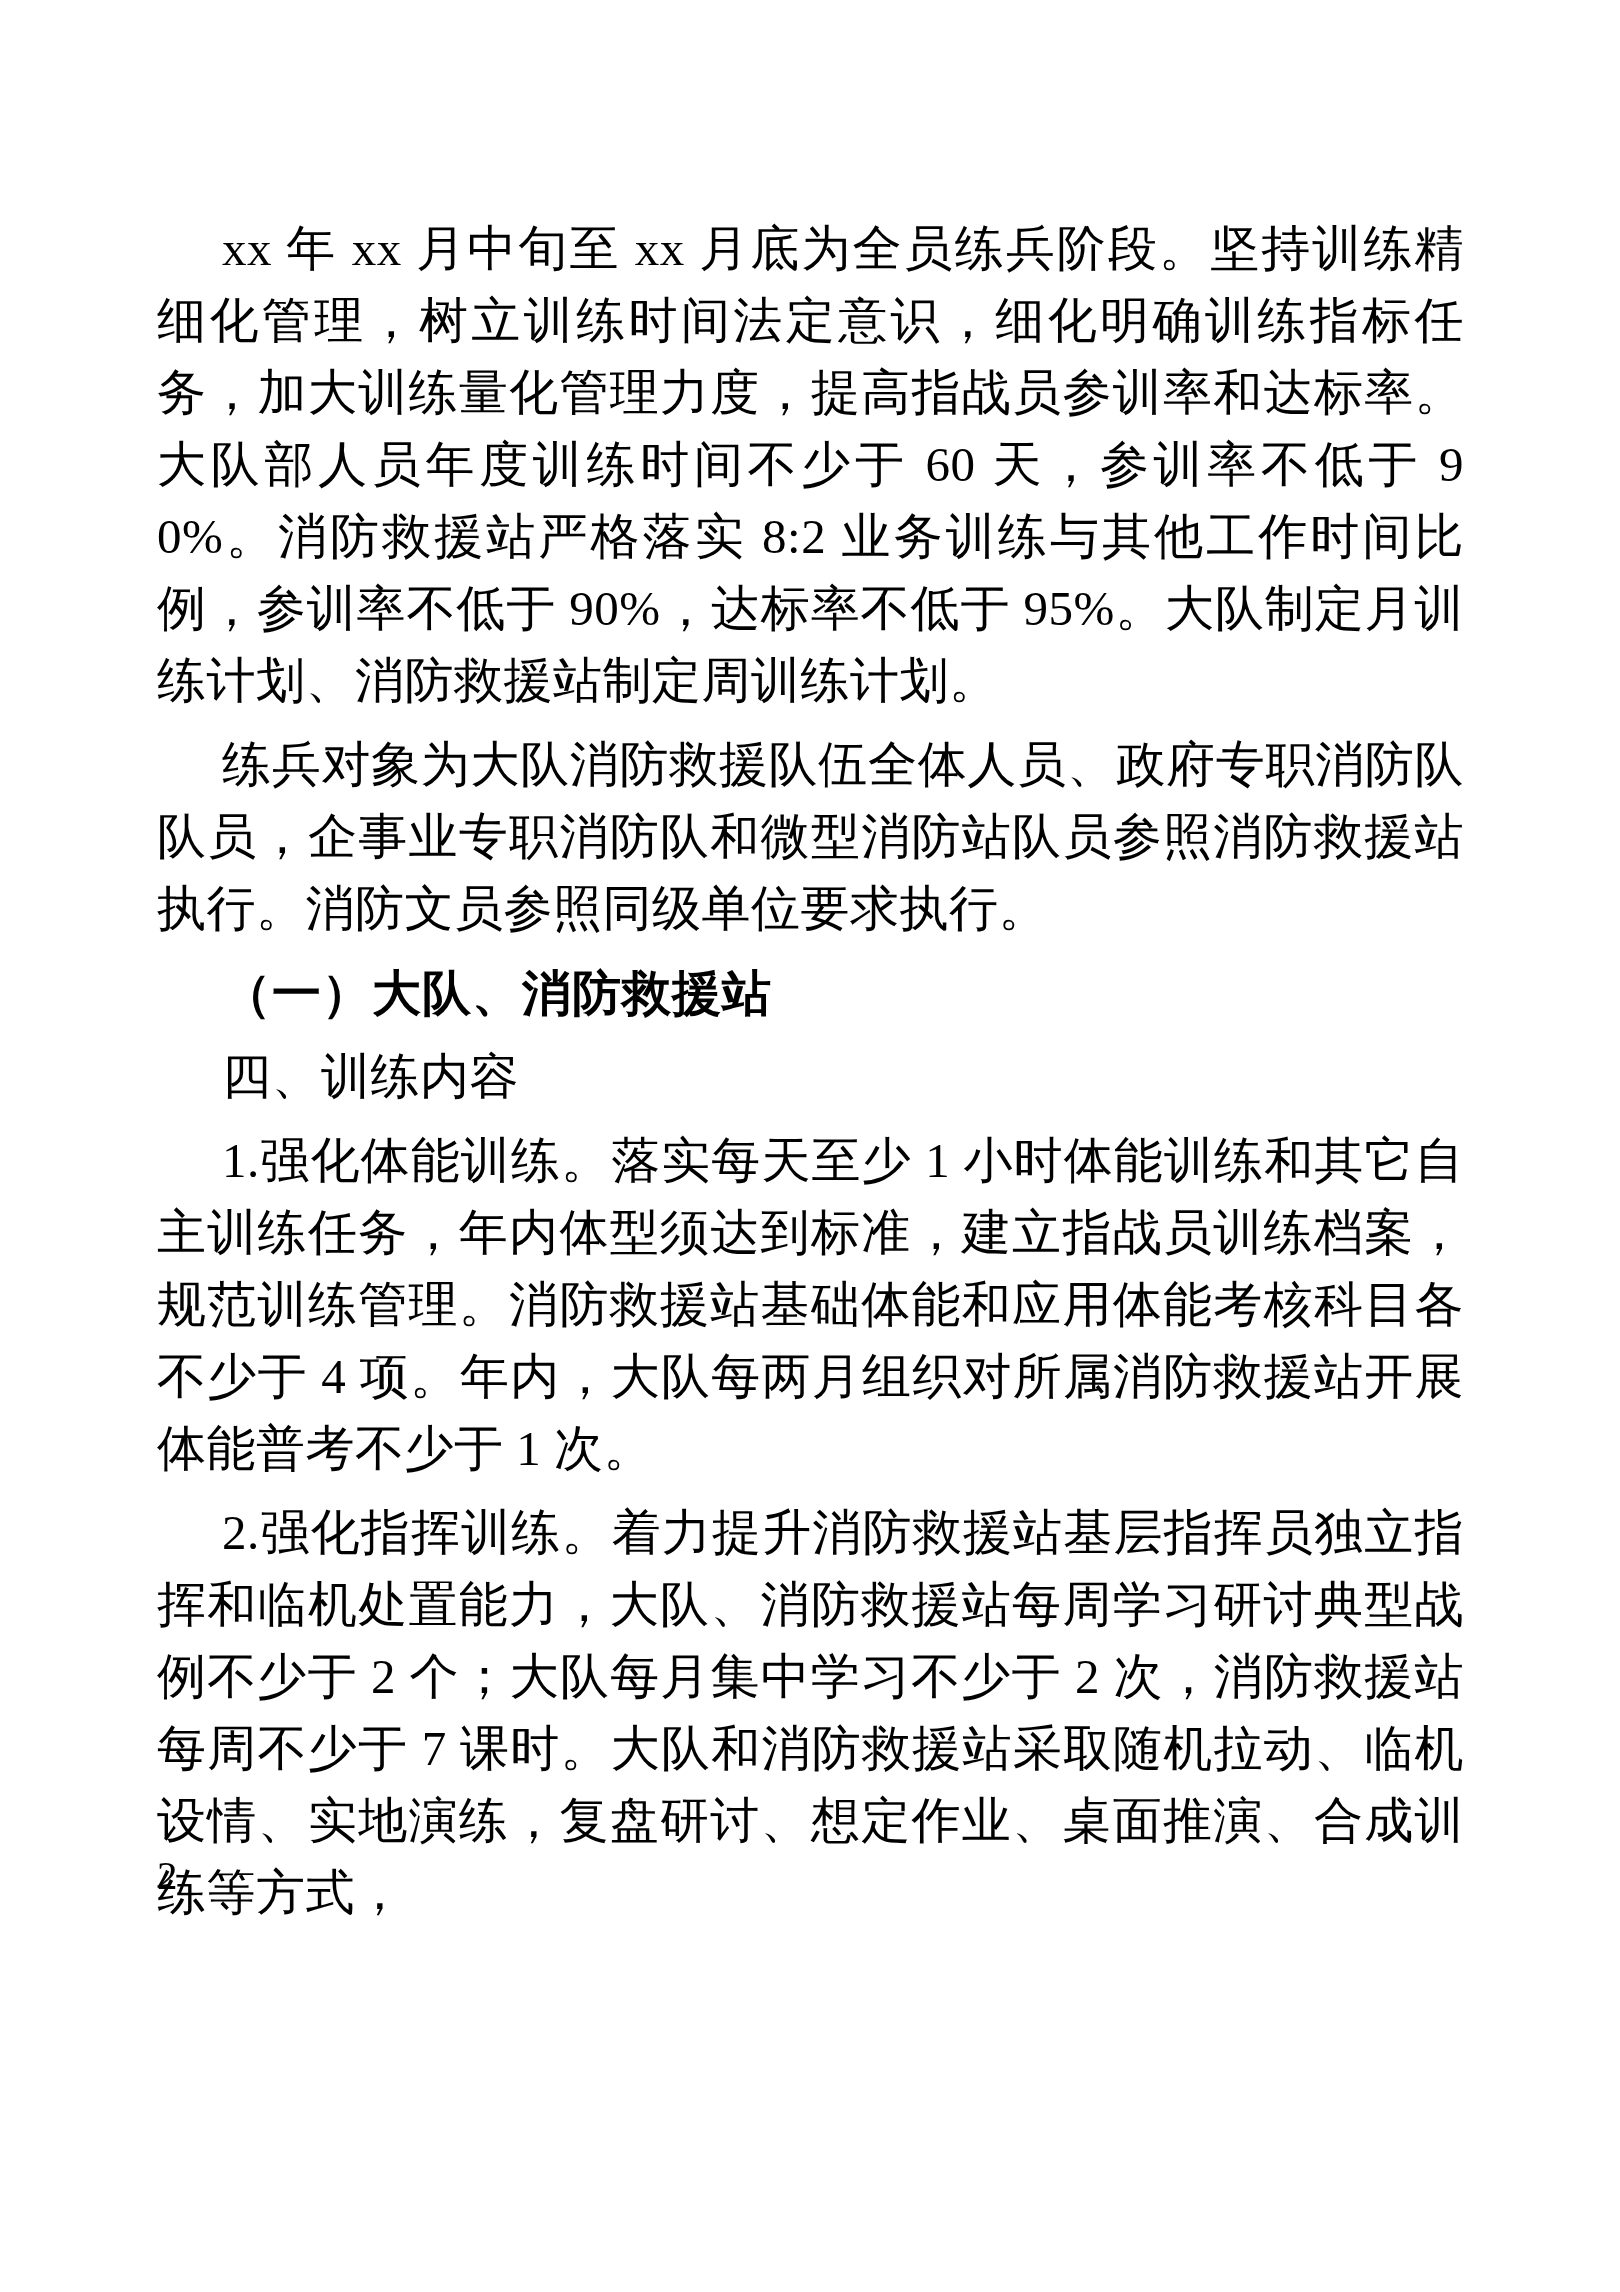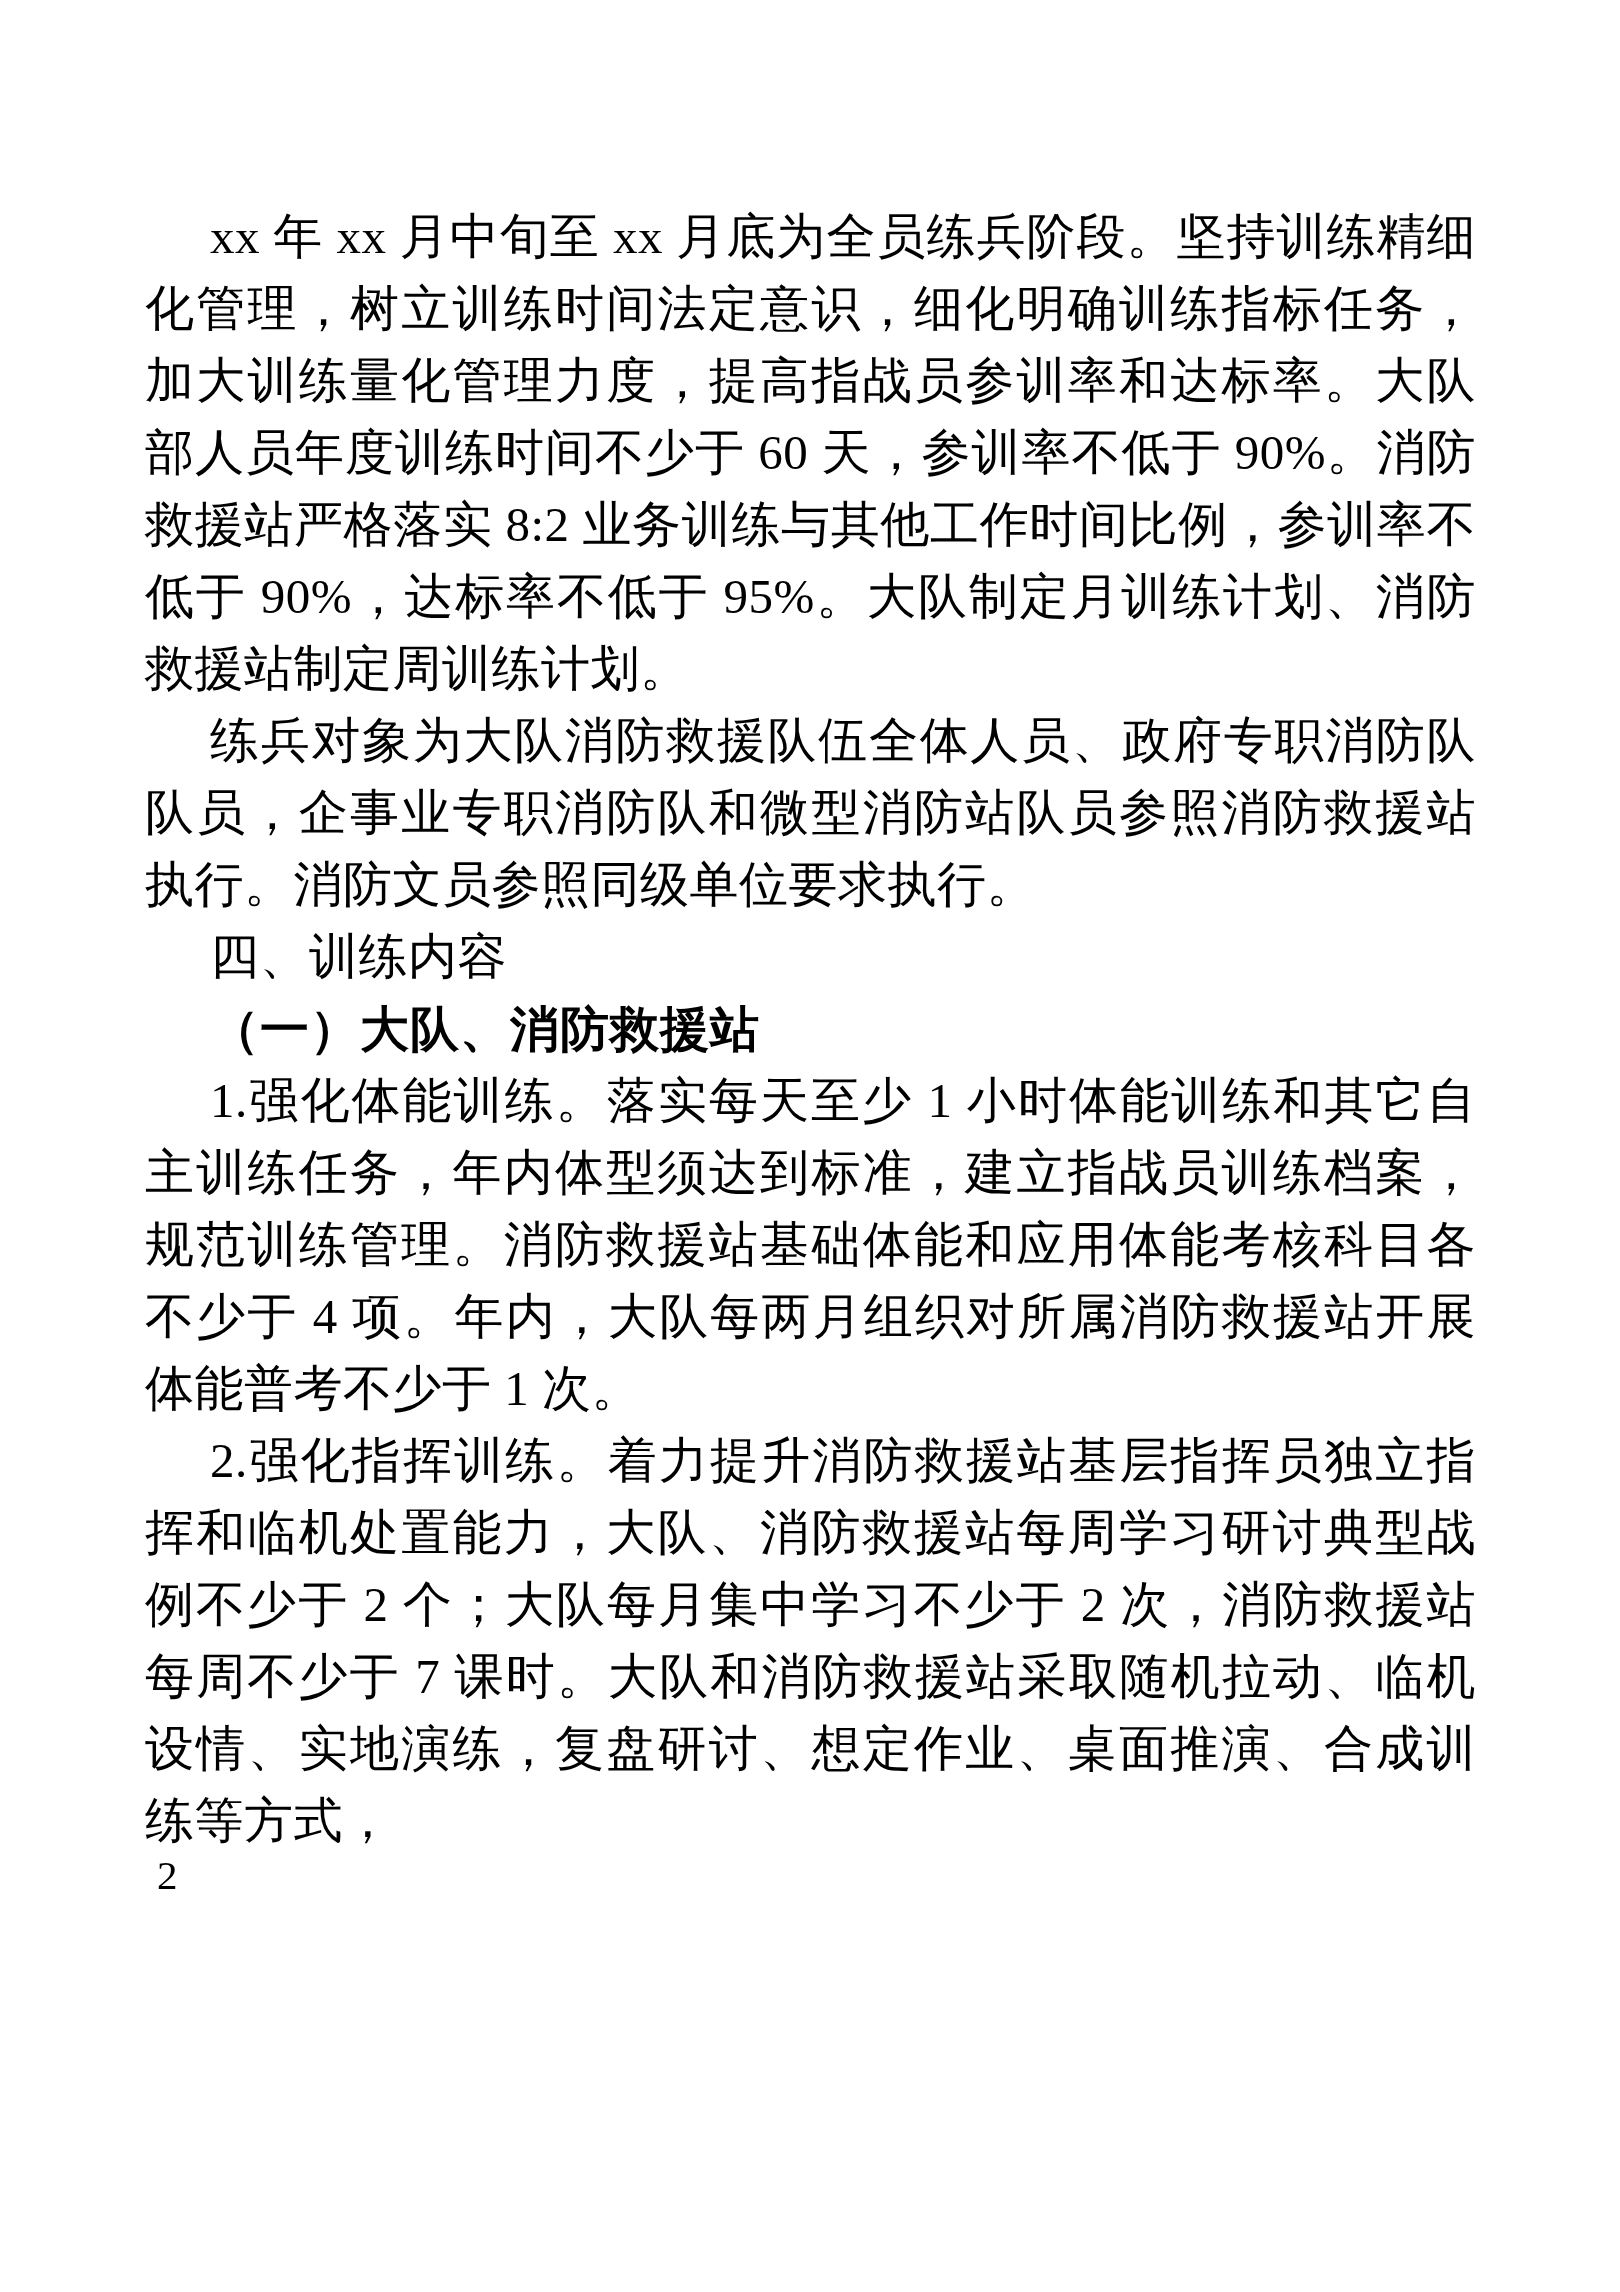--- a/index.html
+++ b/index.html
@@ -20,21 +20,21 @@
     inset: 0;
     background: #ffffff;
   }
   .content {
     position: absolute;
     left: 145px;
     top: 201px;
     width: 1331px;
   }
   p.para {
-    margin: 0;
+    margin: 12px;
     padding: 0;
     font-size: 49px;
     line-height: 72px;
     text-align: justify;
     letter-spacing: 0.5px;
     word-break: break-all;
   }
   p.body {
     text-indent: 65px;
   }
@@ -56,20 +56,20 @@
     font-family: "Liberation Serif", "DejaVu Serif", serif;
   }
 </style>
 </head>
 <body>
 
 <div class="page">
   <div class="content" id="content">
       <p class="para body">xx 年 xx 月中旬至 xx 月底为全员练兵阶段。坚持训练精细化管理，树立训练时间法定意识，细化明确训练指标任务，加大训练量化管理力度，提高指战员参训率和达标率。大队部人员年度训练时间不少于 60 天，参训率不低于 90%。消防救援站严格落实 8:2 业务训练与其他工作时间比例，参训率不低于 90%，达标率不低于 95%。大队制定月训练计划、消防救援站制定周训练计划。</p>
       <p class="para body">练兵对象为大队消防救援队伍全体人员、政府专职消防队队员，企事业专职消防队和微型消防站队员参照消防救援站执行。消防文员参照同级单位要求执行。</p>
+      <p class="para subheading">（一）大队、消防救援站</p>
       <p class="para heading">四、训练内容</p>
-      <p class="para subheading">（一）大队、消防救援站</p>
       <p class="para body">1.强化体能训练。落实每天至少 1 小时体能训练和其它自主训练任务，年内体型须达到标准，建立指战员训练档案，规范训练管理。消防救援站基础体能和应用体能考核科目各不少于 4 项。年内，大队每两月组织对所属消防救援站开展体能普考不少于 1 次。</p>
       <p class="para body">2.强化指挥训练。着力提升消防救援站基层指挥员独立指挥和临机处置能力，大队、消防救援站每周学习研讨典型战例不少于 2 个；大队每月集中学习不少于 2 次，消防救援站每周不少于 7 课时。大队和消防救援站采取随机拉动、临机设情、实地演练，复盘研讨、想定作业、桌面推演、合成训练等方式，</p>
     </div>
   <div class="page-number">2</div>
 </div>
 
 
 </body></html>

